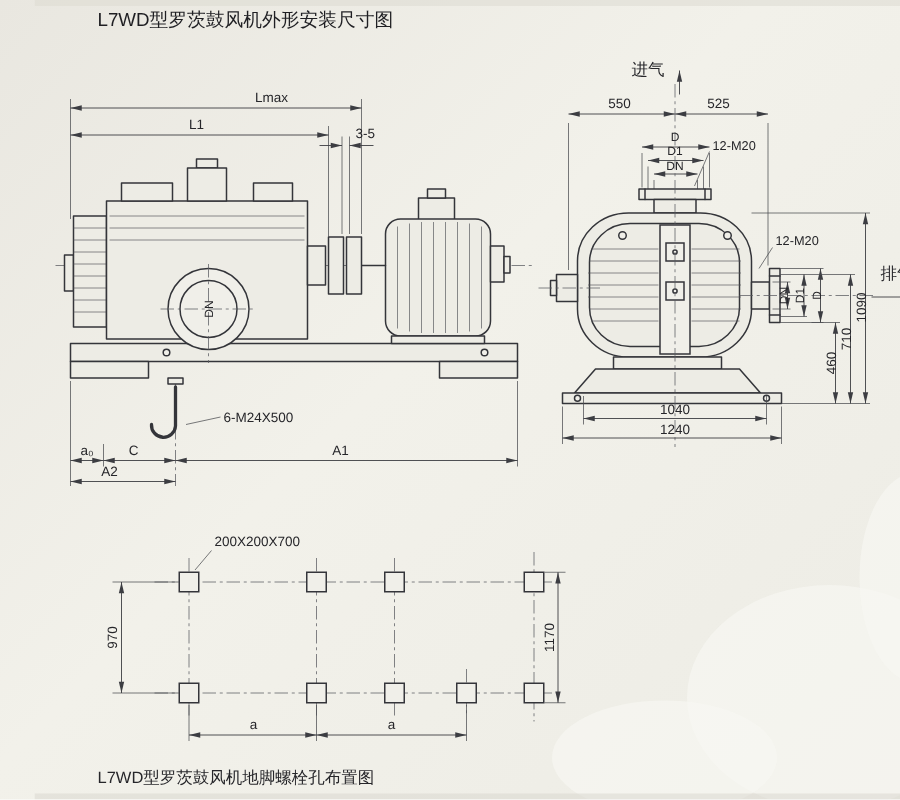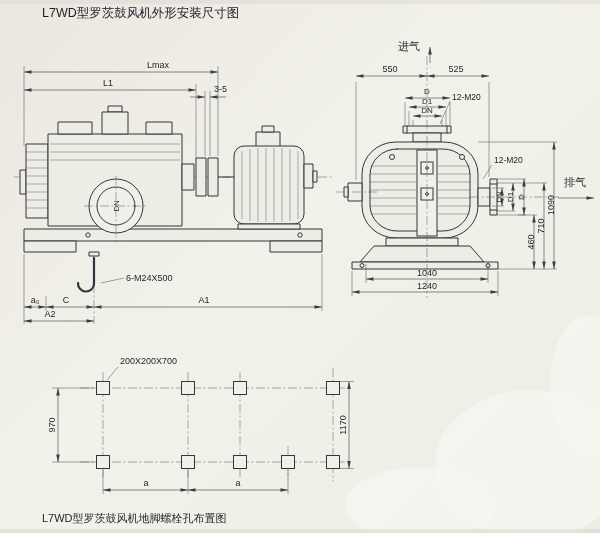--- a/index.html
+++ b/index.html
@@ -1,19 +1,19 @@
 <!DOCTYPE html>
 <html><head>
 <meta charset="utf-8">
 <style>
   html,body{margin:0;padding:0;}
   body{width:600px;height:533px;overflow:hidden;
        background:linear-gradient(135deg,#e9e7e0 0%,#f2f1ea 45%,#edece5 100%);
        font-family:"Liberation Sans","DejaVu Sans",sans-serif;}
-  .stage{position:relative;width:520px;height:533px;}
+  .stage{position:relative;width:520px;height:533px;margin-left:23px;}
   svg{display:block;}
   .s  {fill:#edece5;stroke:#34353a;stroke-width:1;stroke-linejoin:round;}
   .sw {fill:#f0efe9;stroke:#34353a;stroke-width:1;}
   .ln {fill:none;stroke:#34353a;stroke-width:1;stroke-linecap:round;}
   .fin{stroke:#54555a;stroke-width:.45;}
   .dim{fill:none;stroke:#3c3d42;stroke-width:.6;}
   .ext{fill:none;stroke:#4c4d52;stroke-width:.5;}
   .cl {fill:none;stroke:#5a5b60;stroke-width:.5;stroke-dasharray:9 2.5 2 2.5;}
   .hook{fill:none;stroke:#34353a;stroke-width:2.2;stroke-linecap:round;}
   .sq {fill:#f0efe9;stroke:#34353a;stroke-width:1;}

